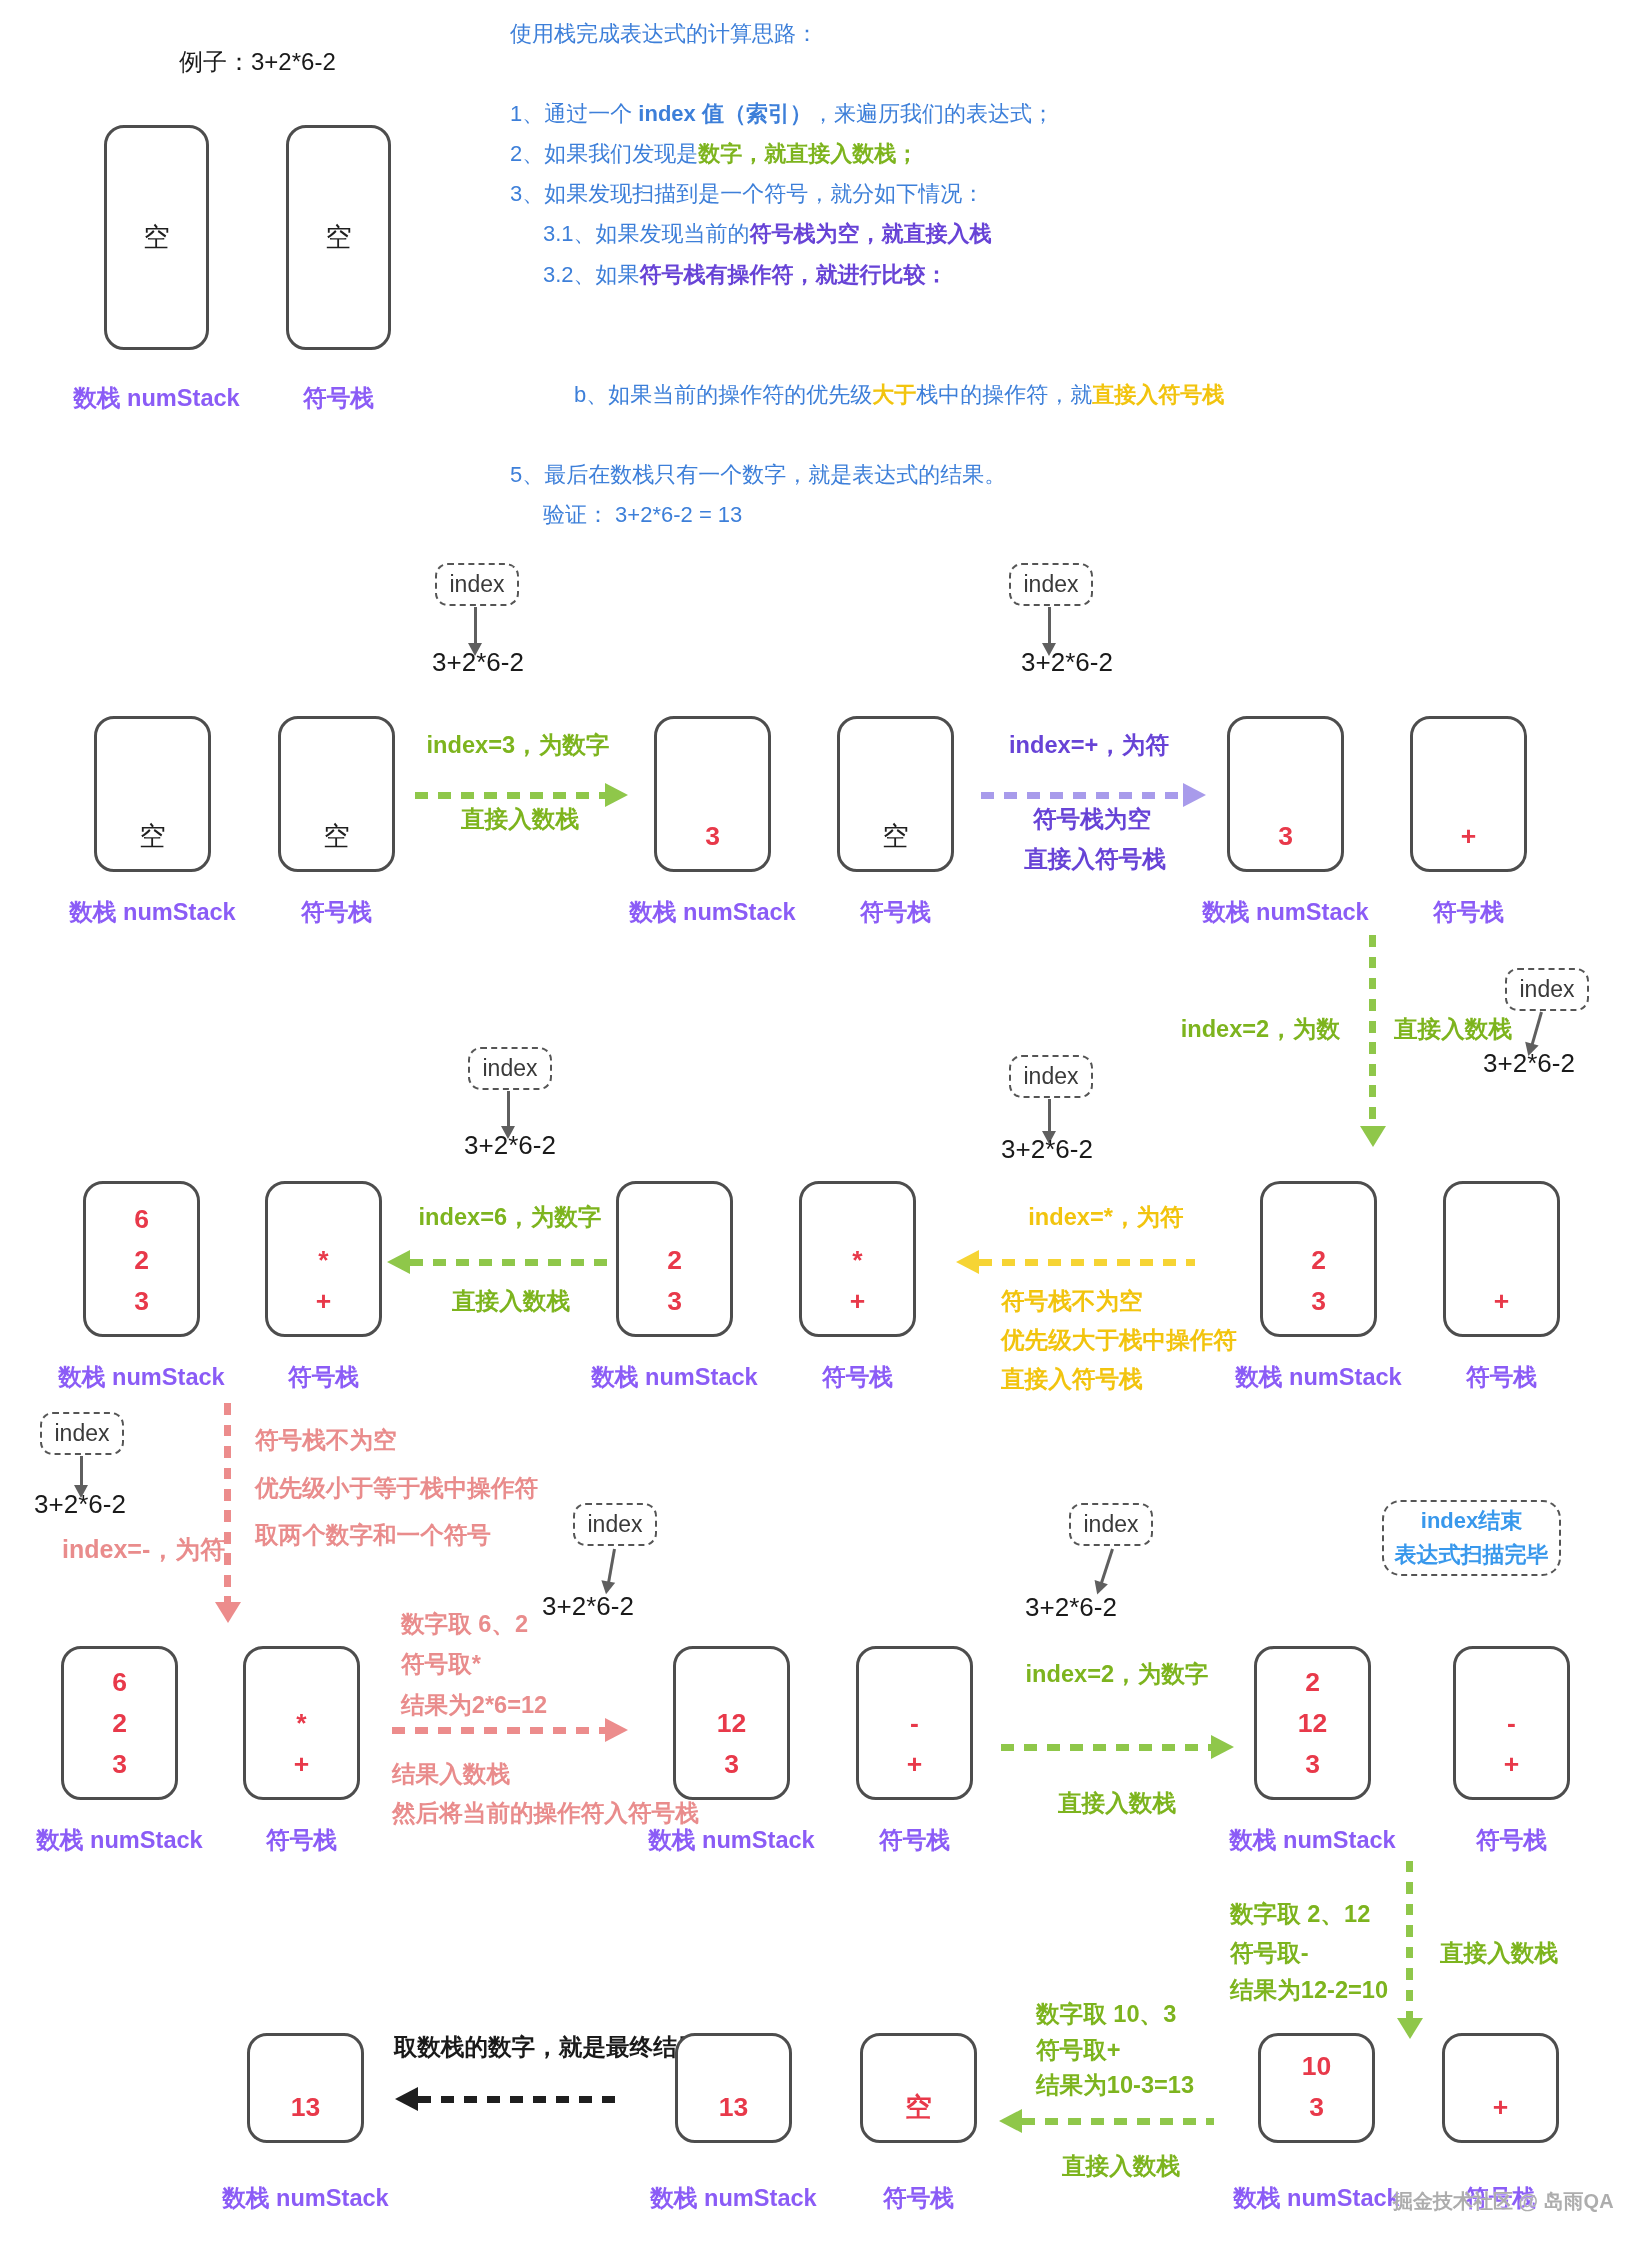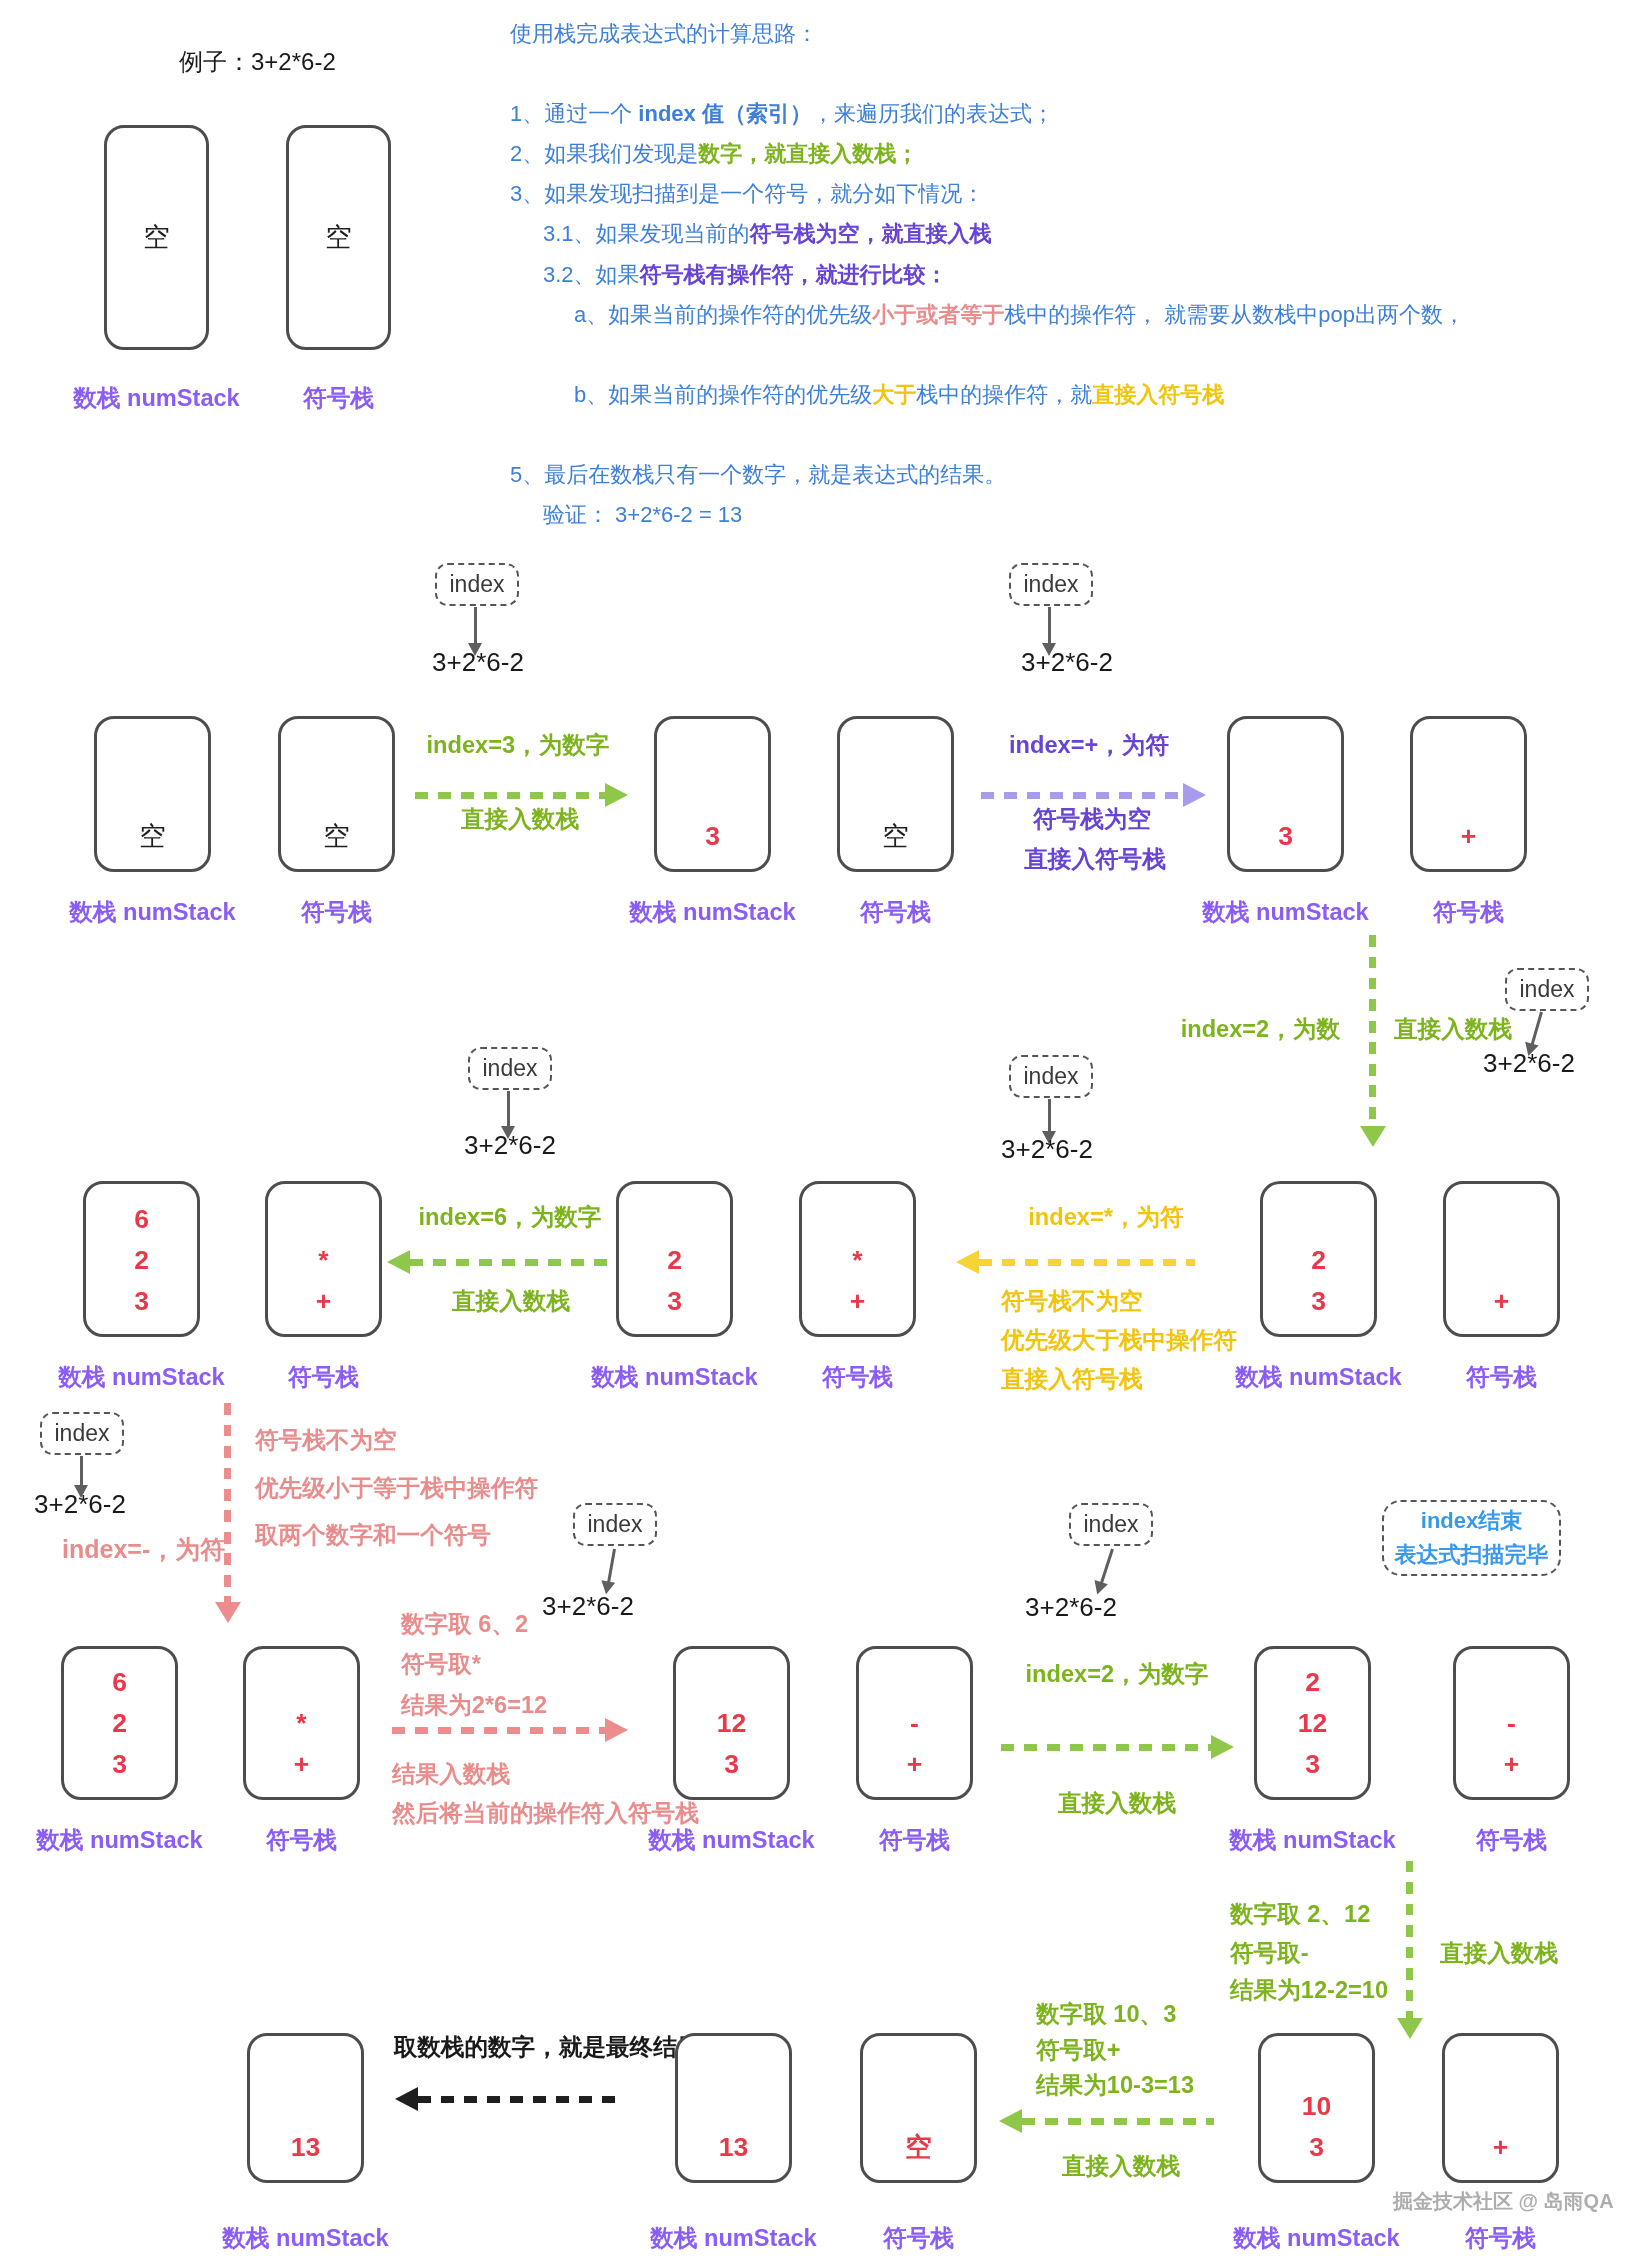--- a/index.html
+++ b/index.html
@@ -7,21 +7,21 @@
     font-family:"Liberation Sans","DejaVu Sans",sans-serif;color:#1f1f1f;}
 
   
   .stack{position:absolute;width:117px;}
   .stack .box{box-sizing:border-box;width:100%;height:156px;border:3.6px solid #4d4d4d;border-radius:20px;
     background:#fff;display:flex;flex-direction:column;justify-content:flex-end;align-items:center;
     gap:14.3px;padding-bottom:20px;}
   .stack.tall{width:105px;}
   .stack.tall .box{height:225px;justify-content:center;padding-bottom:0;}
   .stack.r3 .box{height:154px;}
-  .stack.r4 .box{height:150px;}
+  .stack.r4 .box{height:110px;}
   .val{font-size:26.5px;line-height:1;font-weight:700;}
   .slabel{position:absolute;top:100%;left:50%;transform:translateX(-50%);margin-top:24px;
     font-size:23.6px;font-weight:700;color:#8b5cf6;white-space:nowrap;}
   .tall .slabel{margin-top:31.5px;}
   .r4 .slabel{margin-top:39px;}
 
   
   .bubble{position:absolute;box-sizing:border-box;width:84px;height:43px;border:2.9px dashed #555;
     border-radius:13px;background:#fff;color:#3a3a3a;font-size:23px;display:flex;align-items:center;
     justify-content:center;white-space:nowrap;}
@@ -80,21 +80,20 @@
       </div>
     <div class="slabel">符号栈</div>
   </div>
 
   <div class="ins" style="left:510px;top:20px;">使用栈完成表达式的计算思路：</div>
   <div class="ins" style="left:510px;top:100px;"><span class="seg">1、通过一个 </span><span class="seg" style="font-weight: 700;">index 值（索引）</span><span class="seg">，来遍历我们的表达式；</span></div>
   <div class="ins" style="left:510px;top:140px;"><span class="seg">2、如果我们发现是</span><span class="seg" style="color: rgb(125, 180, 30); font-weight: 700;">数字，就直接入数栈；</span></div>
   <div class="ins" style="left:510px;top:180px;"><span class="seg">3、如果发现扫描到是一个符号，就分如下情况：</span></div>
   <div class="ins" style="left:543px;top:220px;"><span class="seg">3.1、如果发现当前的</span><span class="seg" style="color: rgb(103, 67, 214); font-weight: 700;">符号栈为空，就直接入栈</span></div>
   <div class="ins" style="left:543px;top:261px;"><span class="seg">3.2、如果</span><span class="seg" style="color: rgb(103, 67, 214); font-weight: 700;">符号栈有操作符，就进行比较：</span></div>
-  <div class="ins" style="left:574px;top:301px;"><span class="seg">a、如果当前的操作符的优先级</span><span class="seg" style="color: rgb(233, 140, 140); font-weight: 700;">小于或者等于</span><span class="seg">栈中的操作符， 就需要从数栈中pop出两个数，</span></div>
   <div class="ins" style="left:574px;top:381px;"><span class="seg">b、如果当前的操作符的优先级</span><span class="seg" style="color: rgb(242, 196, 14); font-weight: 700;">大于</span><span class="seg">栈中的操作符，就</span><span class="seg" style="color: rgb(242, 196, 14); font-weight: 700;">直接入符号栈</span></div>
   <div class="ins" style="left:510px;top:461px;"><span class="seg">5、最后在数栈只有一个数字，就是表达式的结果。</span></div>
   <div class="ins" style="left:543px;top:501px;"><span class="seg">验证： 3+2*6-2 = 13</span></div>
 
   <div class="bubble" style="left:435px;top:563px;">index</div>
   <div class="sarr" style="left:474px;top:607px;height:37px;"></div>
   <div class="expr center" style="left:478px;top:647px;">3+2*6-2</div>
   <div class="bubble" style="left:1009px;top:563px;">index</div>
   <div class="sarr" style="left:1048px;top:607px;height:37px;"></div>
   <div class="expr center" style="left:1067px;top:647px;">3+2*6-2</div>

